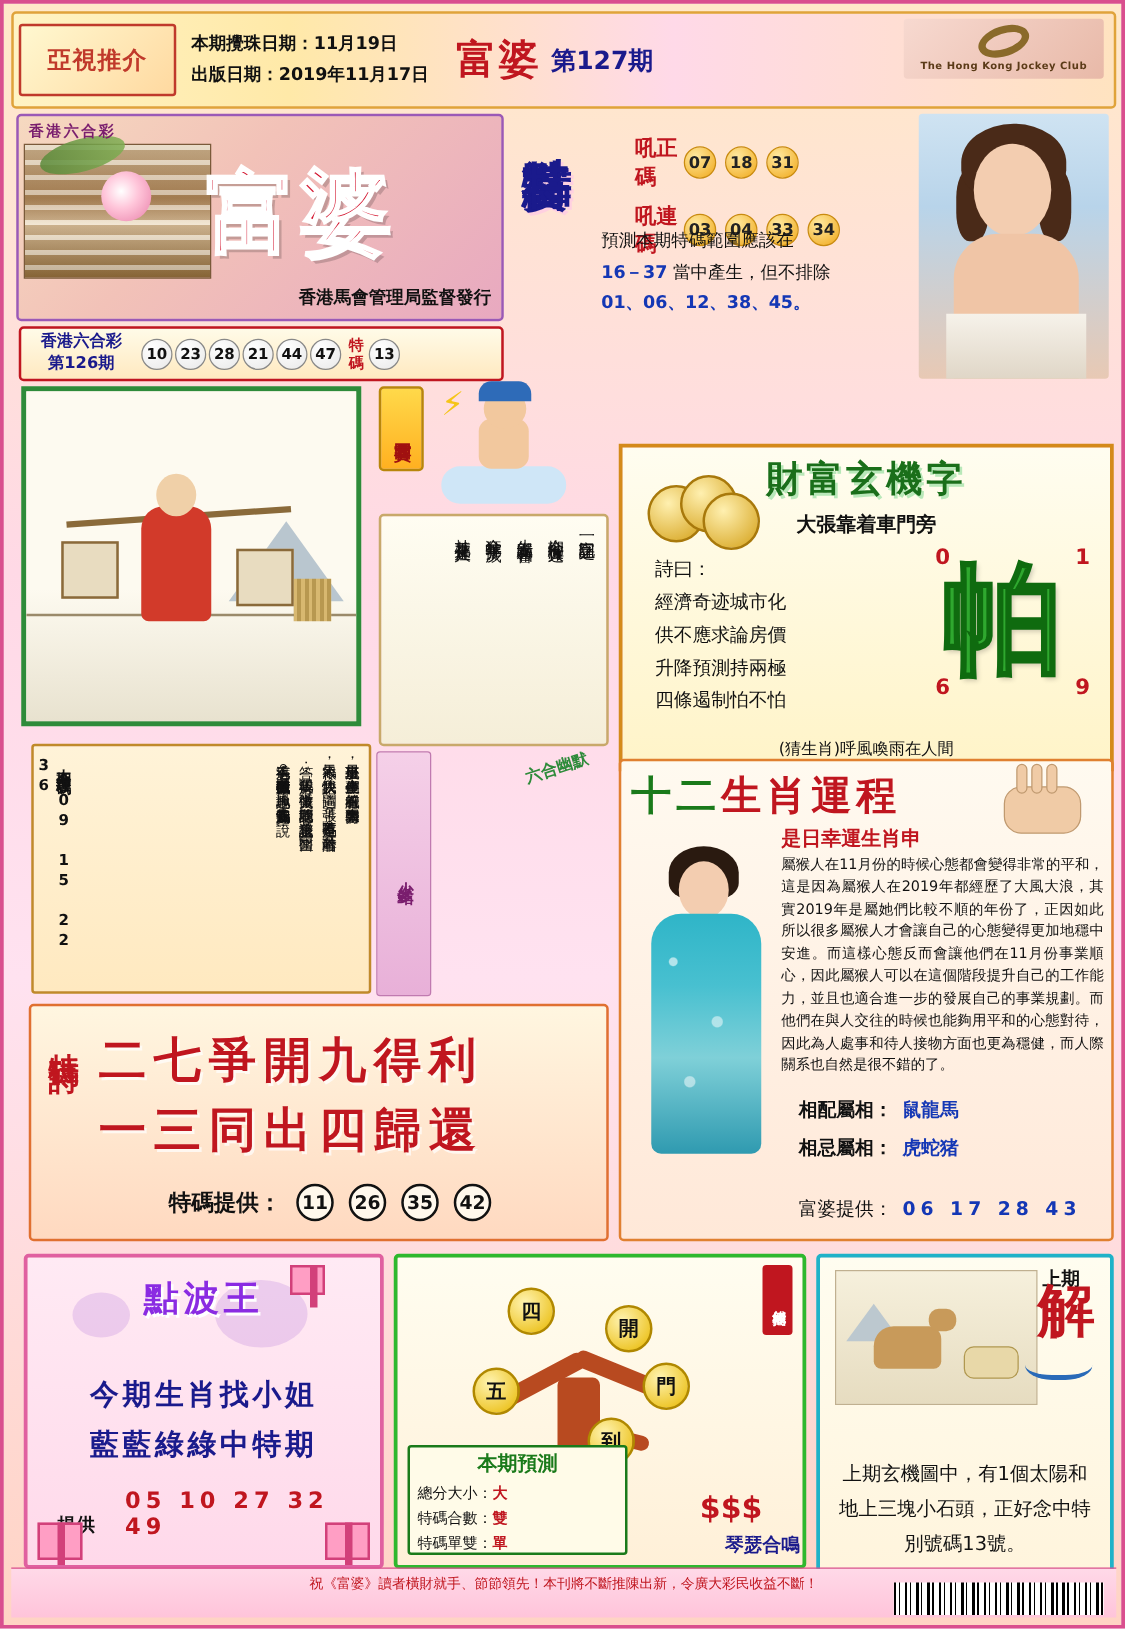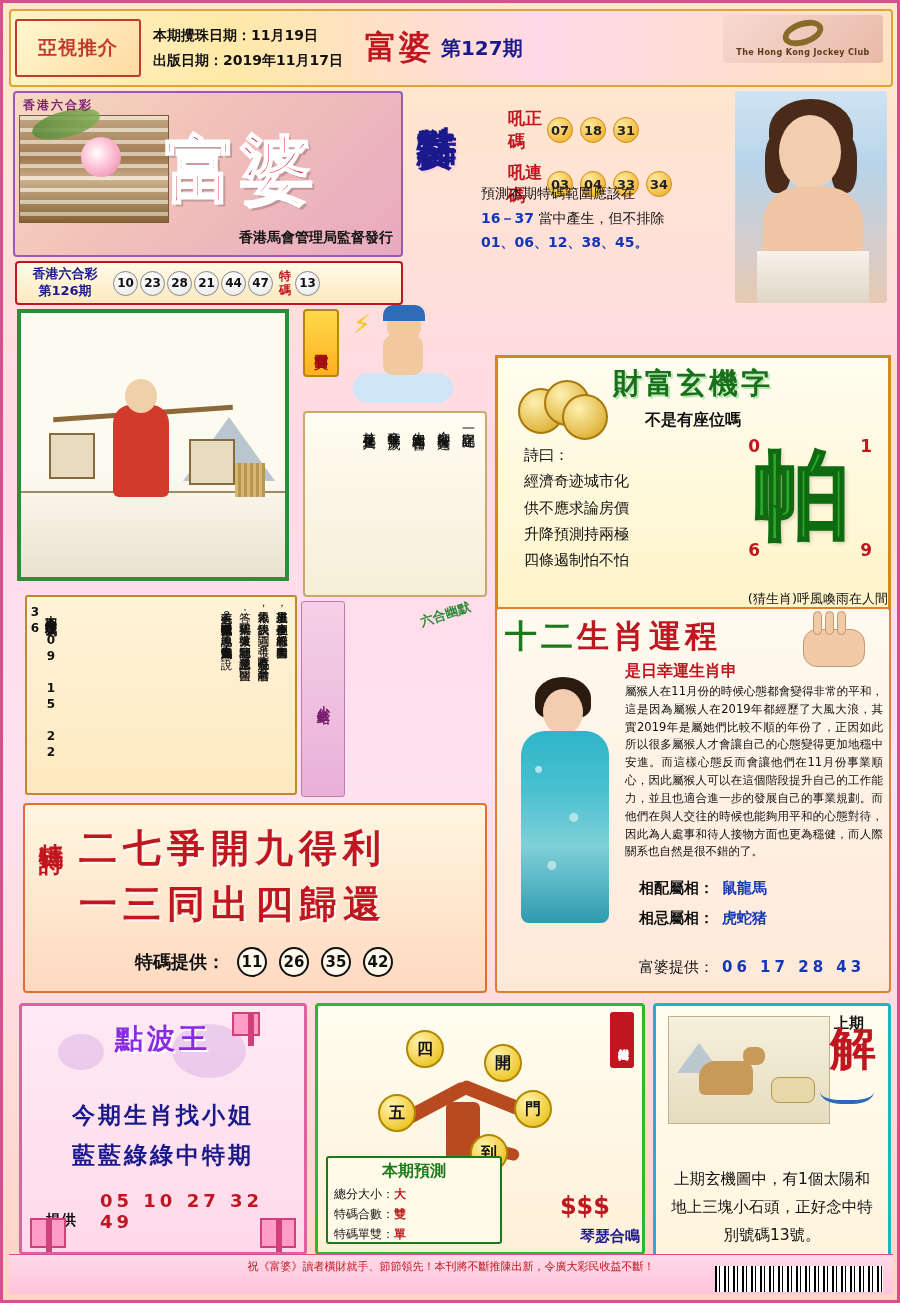--- a/index.html
+++ b/index.html
@@ -223,21 +223,21 @@
     font-size:96px; font-weight:bold; color:#2fa82f;
     -webkit-text-stroke:2px #0f6b0f;
     text-shadow:2px 2px 4px rgba(0,0,0,.2);
   }
   .cnum { position:absolute; font-size:17px; font-weight:bold; color:#c0161f; }
   .cnum.n0 { right:128px; top:78px; }
   .cnum.n1 { right:16px; top:78px; }
   .cnum.n6 { right:128px; top:182px; }
   .cnum.n9 { right:16px; top:182px; }
   .caifu-foot {
-    position:absolute; left:0; right:0; bottom:6px; text-align:right;
+    position:absolute; left:0; right:0; bottom:6px; text-align:center;
     font-size:13px; color:#111;
   }
 
   
   .article {
     position:absolute; left:22px; top:592px; width:272px; height:200px;
     background:linear-gradient(180deg,#fff3d8,#ffe9c0);
     border:2px solid #c08a2a; border-radius:3px;
   }
   .lucky-col {
@@ -578,21 +578,21 @@
     </div>
   </div>
 
   <div class="caifu">
     <div class="coins">
       <div class="coin"></div>
       <div class="coin"></div>
       <div class="coin"></div>
     </div>
     <div class="caifu-title">財富玄機字</div>
-    <div class="caifu-issue">不是有座位嗎</div>
+    <div class="caifu-issue">大張靠着車門旁</div>
     <div class="caifu-poem">
       <div>詩曰：</div>
       <div>經濟奇迹城市化</div>
       <div>供不應求論房價</div>
       <div>升降預測持兩極</div>
       <div>四條遏制怕不怕</div>
     </div>
     <div class="bigchar">帕</div>
     <div class="cnum n0">0</div>
     <div class="cnum n1">1</div>

